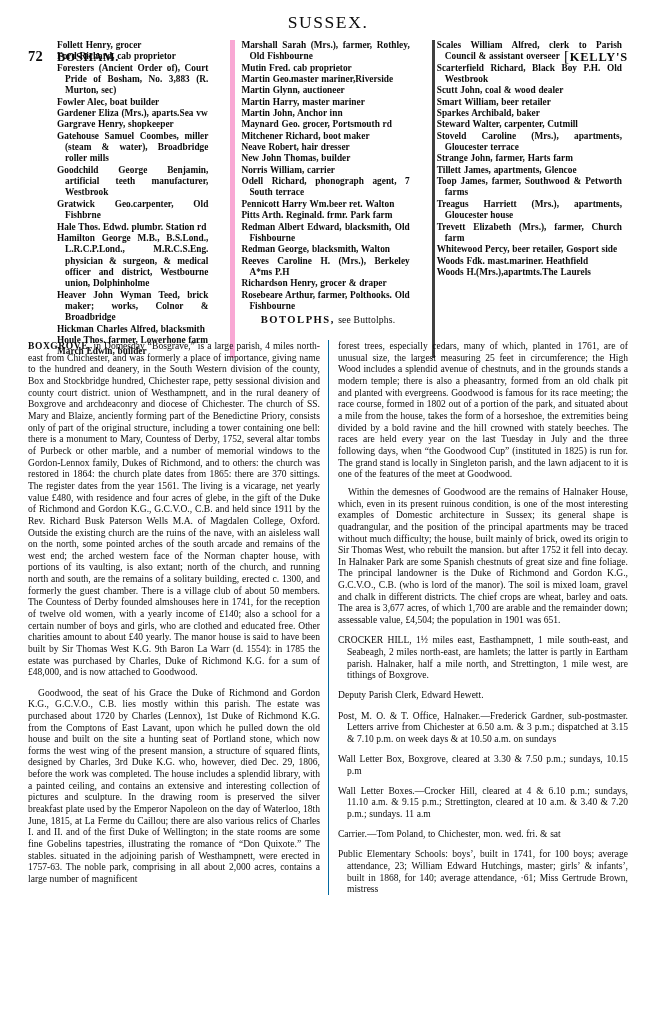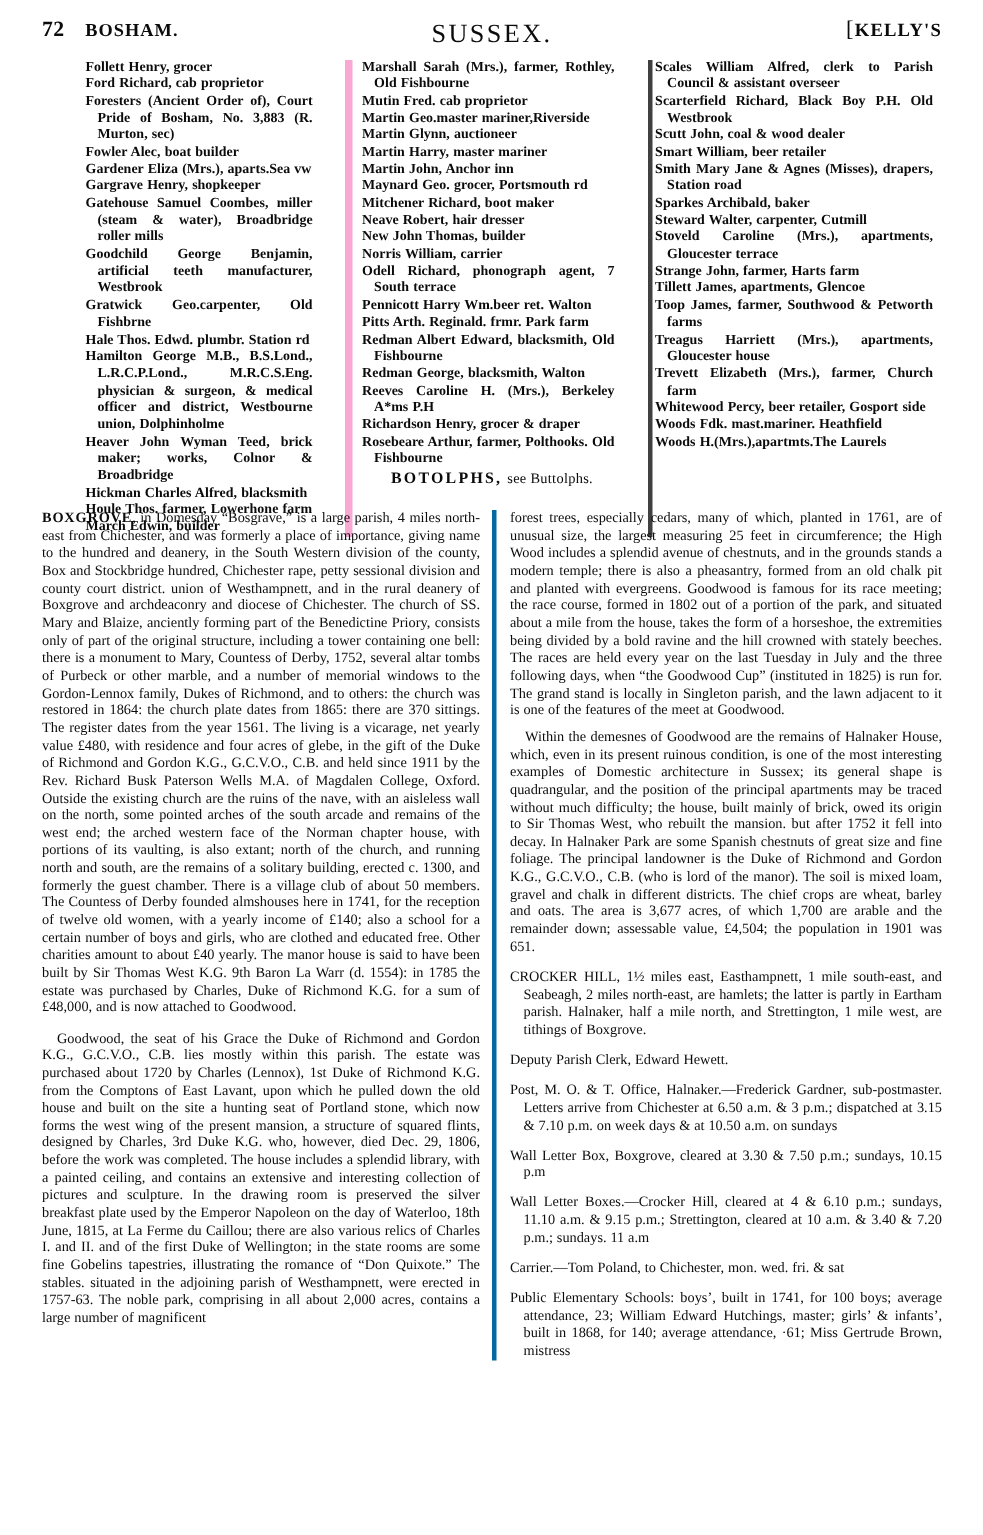--- a/index.html
+++ b/index.html
@@ -38,20 +38,21 @@
   .rh-left {
     display: flex;
     align-items: baseline;
     gap: 14px;
     white-space: nowrap;
   }
   .rh-folio {
     font-size: 14.5px;
     font-weight: 700;
     letter-spacing: 0.2px;
+    margin-top: 36px;
   }
   .rh-place {
     font-size: 12.2px;
     font-weight: 700;
     font-variant: small-caps;
     text-transform: uppercase;
     letter-spacing: 0.7px;
   }
   .rh-center {
     position: absolute;
@@ -126,21 +127,21 @@
     top: 340px;
     width: 600px;
     display: flex;
     gap: 0;
   }
   .artcol {
     box-sizing: border-box;
     width: 300px;
   }
   .artcol.left  { padding-right: 8px; }
-  .artcol.right { padding-left: 9px; border-left: 3px solid #0369a1; }
+  .artcol.right { padding-left: 9px; border-left: 1px solid #0369a1; }
 
   p.body {
     font-size: 9.55px;
     line-height: 11.65px;
     margin: 0;
     text-align: justify;
     text-indent: 10px;
     word-spacing: 0.2px;
     -webkit-hyphens: none;
     hyphens: none;
@@ -209,21 +210,20 @@
         <p class="direntry">Redman George, blacksmith, Walton</p>
         <p class="direntry">Reeves Caroline H. (Mrs.), Berkeley A*ms P.H</p>
         <p class="direntry">Richardson Henry, grocer &amp; draper</p>
         <p class="direntry">Rosebeare Arthur, farmer, Polthooks. Old Fishbourne</p>
       </div>
     <div class="dircol c3">
         <p class="direntry">Scales William Alfred, clerk to Parish Council &amp; assistant overseer</p>
         <p class="direntry">Scarterfield Richard, Black Boy P.H. Old Westbrook</p>
         <p class="direntry">Scutt John, coal &amp; wood dealer</p>
         <p class="direntry">Smart William, beer retailer</p>
-        <p class="direntry">Smith Mary Jane &amp; Agnes (Misses), drapers, Station road</p>
         <p class="direntry">Sparkes Archibald, baker</p>
         <p class="direntry">Steward Walter, carpenter, Cutmill</p>
         <p class="direntry">Stoveld Caroline (Mrs.), apartments, Gloucester terrace</p>
         <p class="direntry">Strange John, farmer, Harts farm</p>
         <p class="direntry">Tillett James, apartments, Glencoe</p>
         <p class="direntry">Toop James, farmer, Southwood &amp; Petworth farms</p>
         <p class="direntry">Treagus Harriett (Mrs.), apartments, Gloucester house</p>
         <p class="direntry">Trevett Elizabeth (Mrs.), farmer, Church farm</p>
         <p class="direntry">Whitewood Percy, beer retailer, Gosport side</p>
         <p class="direntry">Woods Fdk. mast.mariner. Heathfield</p>

